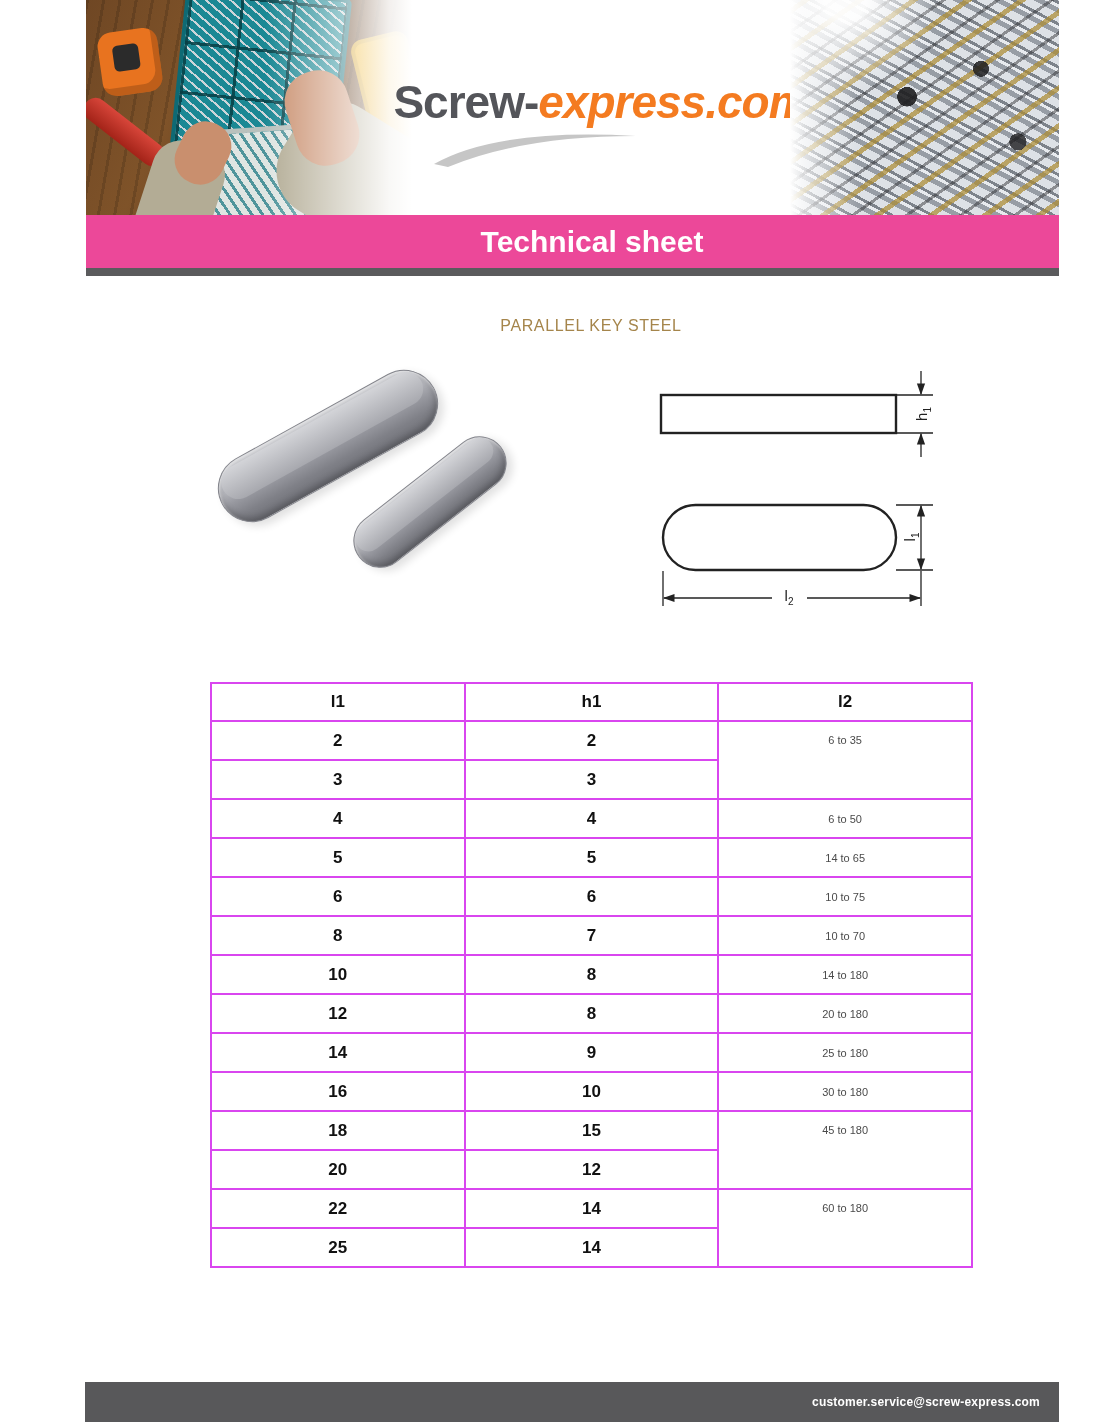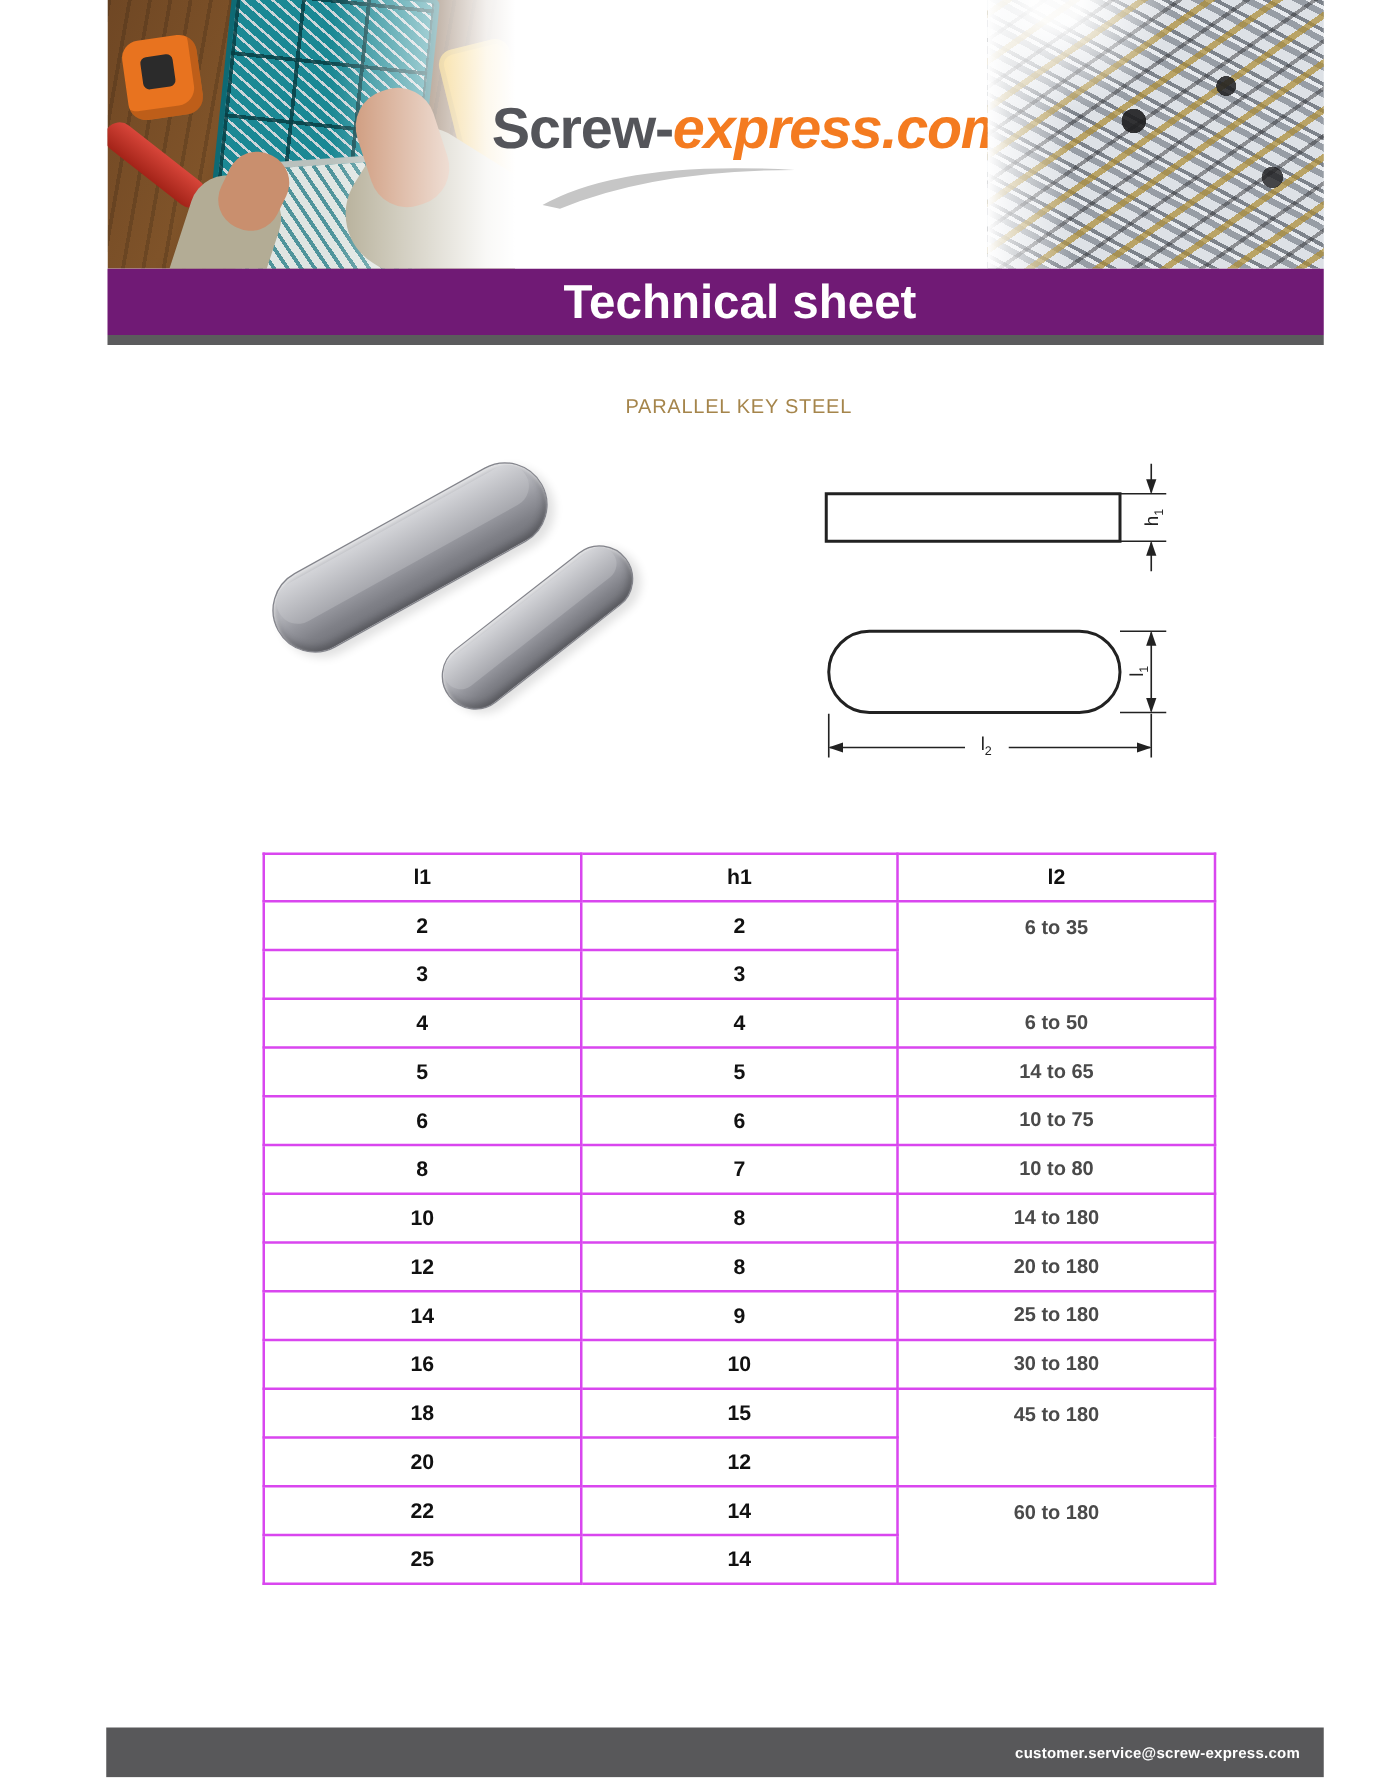--- a/index.html
+++ b/index.html
@@ -69,22 +69,22 @@
 
   
   .logo-area { flex:1; position:relative; background:#ffffff; }
   .logo { position:absolute; left:50%; top:75px; transform:translateX(-50%); white-space:nowrap;
     font-size:46px; font-weight:bold; letter-spacing:-1px; }
   .logo .gray { color:#54555a; }
   .logo .orange { color:#f47b20; font-style:italic; }
   .swoosh { position:absolute; left:16px; top:126px; width:215px; height:42px; }
 
   
-  .banner { position:absolute; left:45px; top:215px; width:1012px; height:53px; background:#701a75;
-    color:#ffffff; font-size:38px; font-weight:bold; text-align:center; line-height:54px; letter-spacing:0px; }
+  .banner { position:absolute; left:45px; top:215px; width:1012px; height:53px; background:#ec4899;
+    color:#ffffff; font-size:30px; font-weight:bold; text-align:center; line-height:54px; letter-spacing:0px; }
   .banner-shadow { position:absolute; left:45px; top:268px; width:1012px; height:8px; background:#5b5b5d; }
 
   
   .title-block { position:absolute; left:0; top:312px; width:1100px; text-align:center; }
   .title-line1 { font-size:15.5px; color:#a5854b; letter-spacing:.3px; }
   .title-line1 .code { vertical-align:middle; }
   .title-line1 .type { color:#f0a233; font-size:17px; font-weight:bold; margin-left:38px; vertical-align:middle; }
   .title-line2 { margin-top:5px; font-size:16px; color:#a5854b; letter-spacing:.6px; }
 
   
@@ -106,21 +106,21 @@
   #lbl-h1 { left:882px; top:414px; }
   #lbl-l1 { left:870px; top:537px; }
   #lbl-l2 { left:748px; top:597px; }
 
   
   .dim-table { position:absolute; left:169px; top:682px; width:763px; border-collapse:collapse;
     table-layout:fixed; }
   .dim-table th, .dim-table td { border:2px solid #d946ef; text-align:center; padding:0; }
   .dim-table th { height:36px; font-size:17px; font-weight:bold; color:#111; }
   .dim-table td { height:37px; font-size:17px; font-weight:bold; color:#111; }
-  .dim-table td.range { font-size:16px; font-weight:bold; color:#4a4a4a;margin-top:20px; }
+  .dim-table td.range { font-size:11px; font-weight:normal; color:#4a4a4a;margin-top:20px; }
   .dim-table td.range-top { vertical-align:top; padding-top:12px; }
 
   
   .footer { position:absolute; left:44px; top:1382px; width:1017px; height:40px; background:#58585a;
     color:#ffffff; font-size:12px; font-weight:bold; line-height:40px; text-align:right;
     padding-right:62px; box-sizing:border-box; letter-spacing:.2px; }
 </style>
 </head>
 <body>
 
@@ -230,21 +230,21 @@
         <td class="range">14 to 65</td>
       </tr>
       <tr>
         <td>6</td>
         <td>6</td>
         <td class="range">10 to 75</td>
       </tr>
       <tr>
         <td>8</td>
         <td>7</td>
-        <td class="range">10 to 80</td>
+        <td class="range">10 to 70</td>
       </tr>
       <tr>
         <td>10</td>
         <td>8</td>
         <td class="range">14 to 180</td>
       </tr>
       <tr>
         <td>12</td>
         <td>8</td>
         <td class="range">20 to 180</td>

